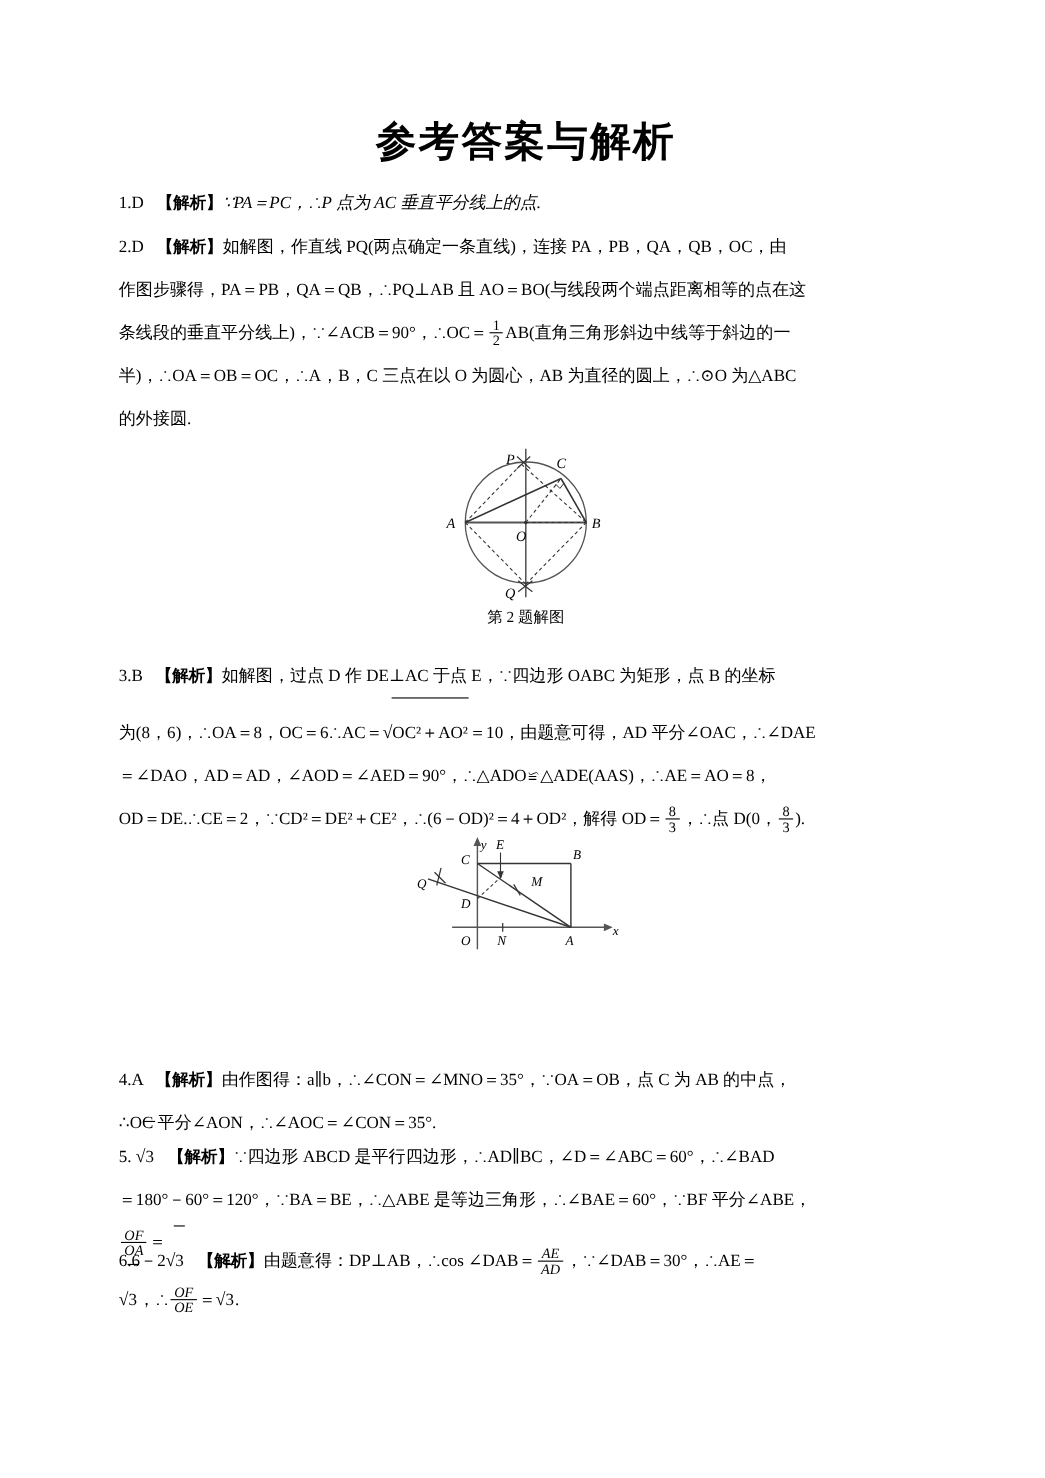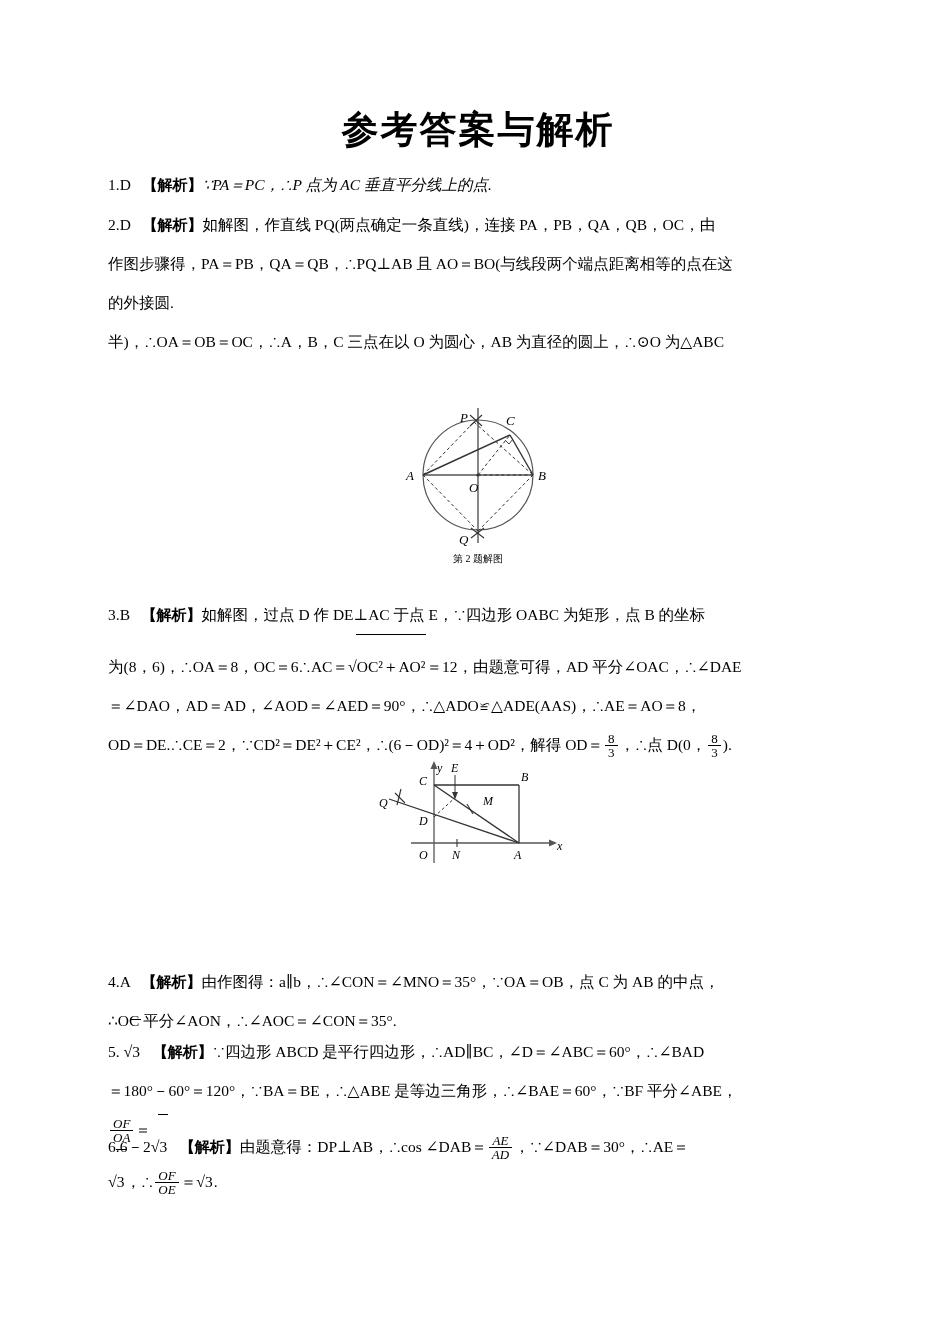--- a/index.html
+++ b/index.html
@@ -96,21 +96,21 @@
     padding: 12px 1px 0 1px;
     margin-left: -1px;
   }
   .fig {
     position: absolute;
     left: 0;
     width: 740px;
     text-align: center;
   }
   .figcap {
-    font-size: 10px;
+    font-size: 14px;
     text-align: center;
     margin-top: 2px;
   }
   svg { display: block; margin: 0 auto; }
 </style>
 </head>
 <body>
 
 <div class="page">
   <div class="content">
@@ -123,22 +123,25 @@
         &nbsp;&nbsp;<span class="tag">【解析】</span><span class="it">∵PA＝PC，∴P 点为 AC 垂直平分线上的点.</span>
       </p>
     </div>
 
     <div class="entry" style="top:205px;">
       <p>
         <span class="num">2.</span><span class="num">D</span>
         &nbsp;&nbsp;<span class="tag">【解析】</span><span>如解图，作直线 PQ(两点确定一条直线)，连接 PA，PB，QA，QB，OC，由</span>
       </p>
       <p><span>作图步骤得，PA＝PB，QA＝QB，∴PQ⊥AB 且 AO＝BO(与线段两个端点距离相等的点在这</span></p>
+      <p>
+        <span>条线段的垂直平分线上)，∵∠ACB＝90°，∴OC＝</span><span class="frac"><span class="nu">1</span><span class="de">2</span></span><span>AB(直角三角形斜边中线等于斜边的一</span>
+      </p>
+      <p><span>半)，∴OA＝OB＝OC，∴A，B，C 三点在以 O 为圆心，AB 为直径的圆上，∴⊙O 为△ABC</span></p>
       <p><span>的外接圆.</span></p>
-      <p><span>半)，∴OA＝OB＝OC，∴A，B，C 三点在以 O 为圆心，AB 为直径的圆上，∴⊙O 为△ABC</span></p>
     </div>
 
     <div class="fig" style="top:400px;">
       <svg width="200" height="150" viewBox="0 0 200 150">
         <g fill="none" stroke="#555" stroke-width="1.2">
           <circle cx="100" cy="75" r="55"></circle>
         </g>
 
         <line x1="45" y1="75" x2="155" y2="75" stroke="#555" stroke-width="1.6"></line>
 
@@ -176,21 +179,21 @@
       </svg>
       <div class="figcap">第 2 题解图</div>
     </div>
 
     <div class="entry" style="top:595px;">
       <p>
         <span class="num">3.</span><span class="num">B</span>
         &nbsp;&nbsp;<span class="tag">【解析】</span><span>如解图，过点 D 作 DE⊥AC 于点 E，∵四边形 OABC 为矩形，点 B 的坐标</span>
       </p>
       <p>
-        <span>为(8，6)，∴OA＝8，OC＝6∴AC＝</span><span class="sqrt"><span class="rad">√</span><span class="bar">OC²＋AO²</span></span><span>＝12，由题意可得，AD 平分∠OAC，∴∠DAE</span>
+        <span>为(8，6)，∴OA＝8，OC＝6∴AC＝</span><span class="sqrt"><span class="rad">√</span><span class="bar">OC²＋AO²</span></span><span>＝10，由题意可得，AD 平分∠OAC，∴∠DAE</span>
       </p>
       <p><span>＝∠DAO，AD＝AD，∠AOD＝∠AED＝90°，∴△ADO≌△ADE(AAS)，∴AE＝AO＝8，</span></p>
       <p>
         <span>OD＝DE.∴CE＝2，∵CD²＝DE²＋CE²，∴(6－OD)²＝4＋OD²，解得 OD＝</span><span class="frac"><span class="nu">8</span><span class="de">3</span></span><span>，∴点 D(0，</span><span class="frac"><span class="nu">8</span><span class="de">3</span></span><span>).</span>
       </p>
     </div>
 
     <div class="fig" style="top:755px;">
       <svg width="215" height="120" viewBox="0 0 215 120">
 

